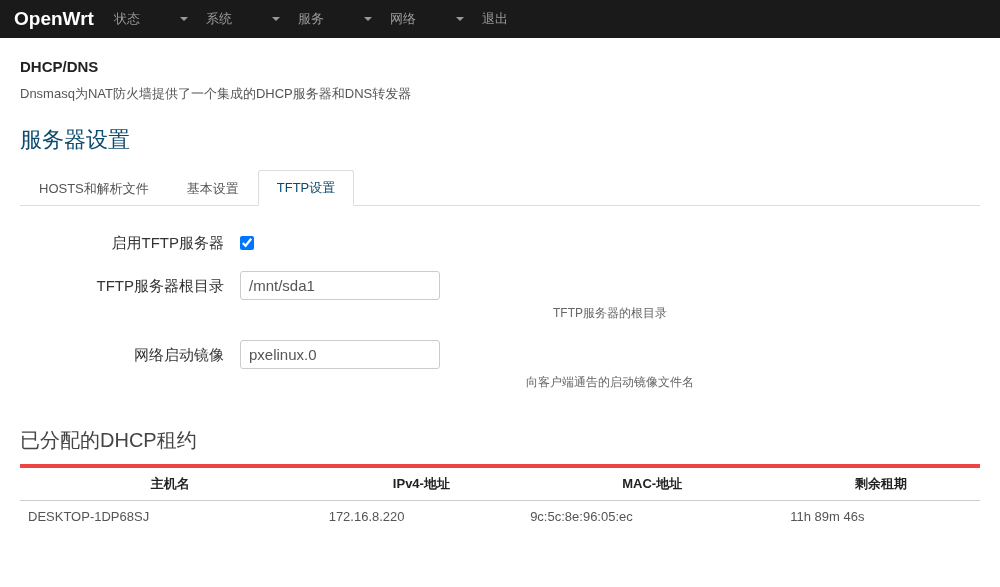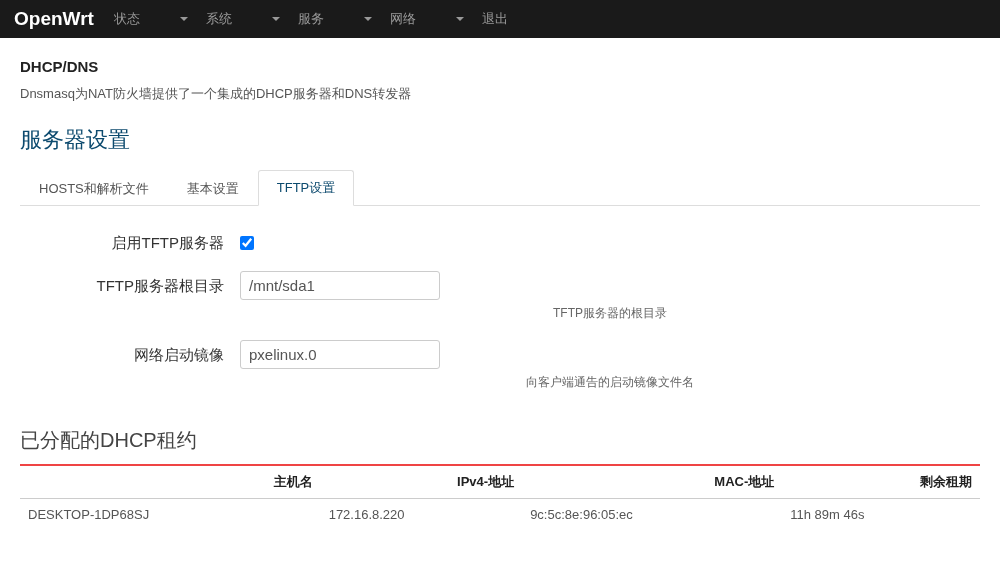--- a/index.html
+++ b/index.html
@@ -130,24 +130,24 @@
       color: #444;
       margin-top: 36px;
       margin-bottom: 10px;
     }
     table.leases {
       width: 100%;
       border-collapse: collapse;
       font-size: 13px;
     }
     table.leases th {
-      text-align: right;
+      text-align: center;
       font-weight: bold;
       padding: 7px 8px;
-      border-top: 2px solid #ef4444;
+      border-top: 4px solid #ef4444;
       border-bottom: 1px solid #ccc;
       color: #222;
     }
     table.leases td {
       padding: 8px 8px;
       color: #555;
     }
   </style>
 </head>
 <body>

